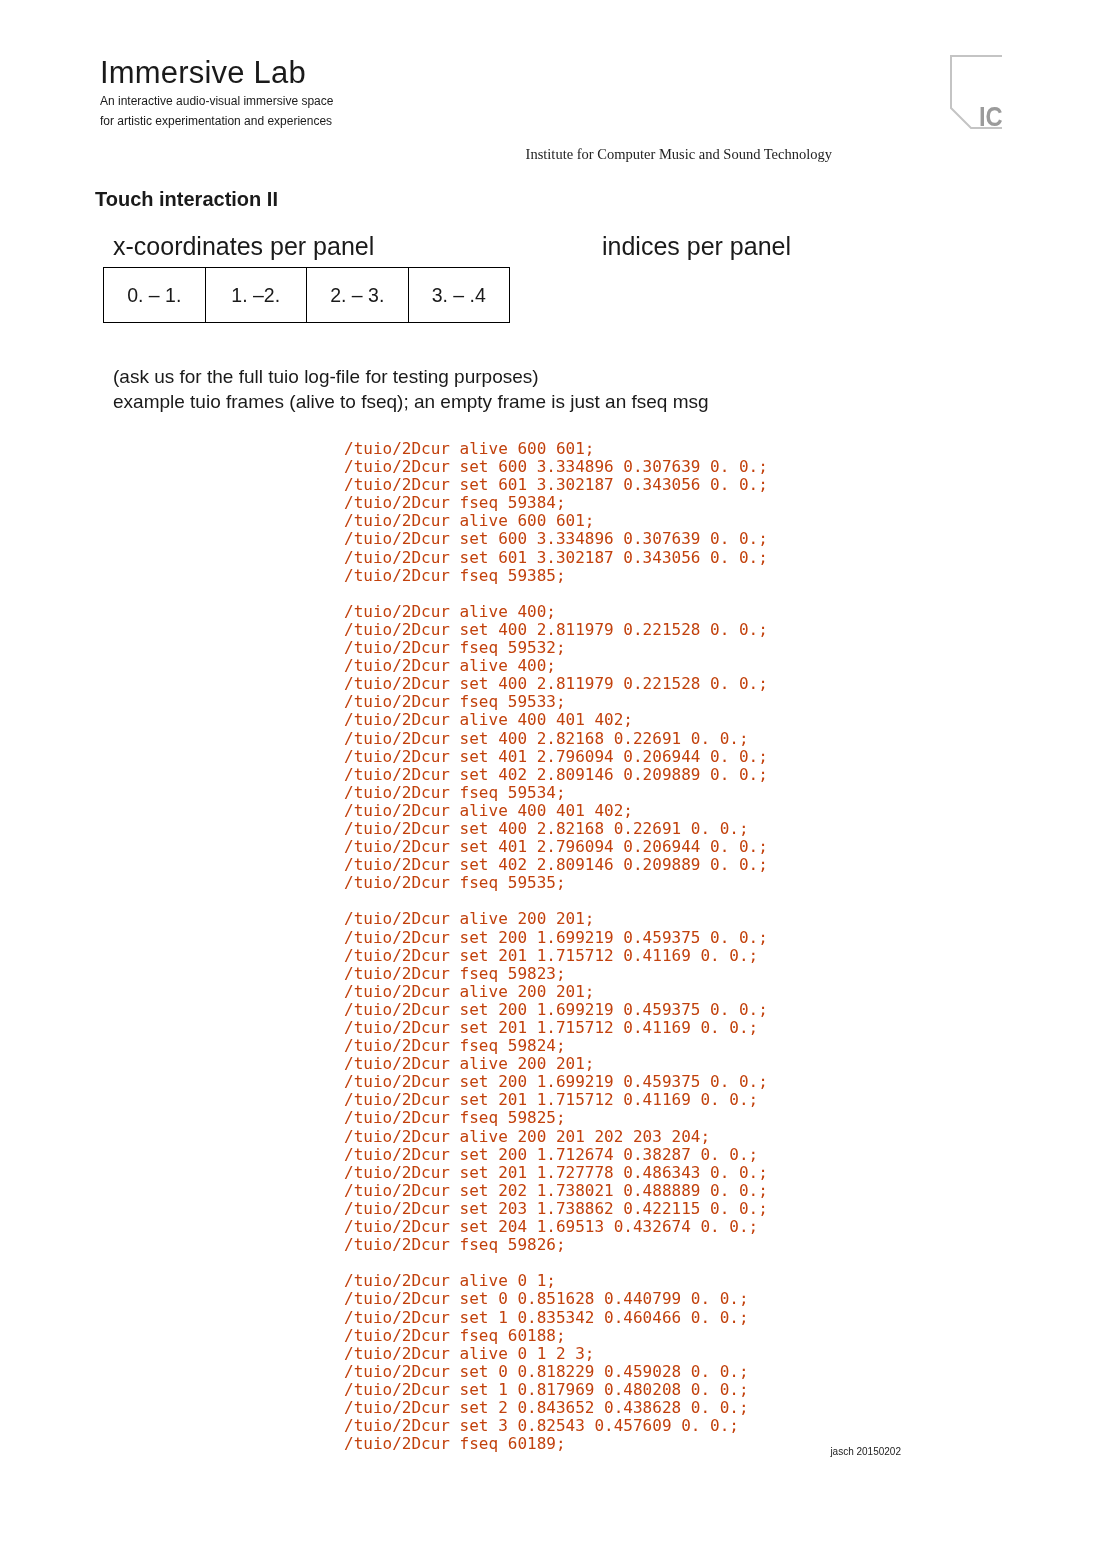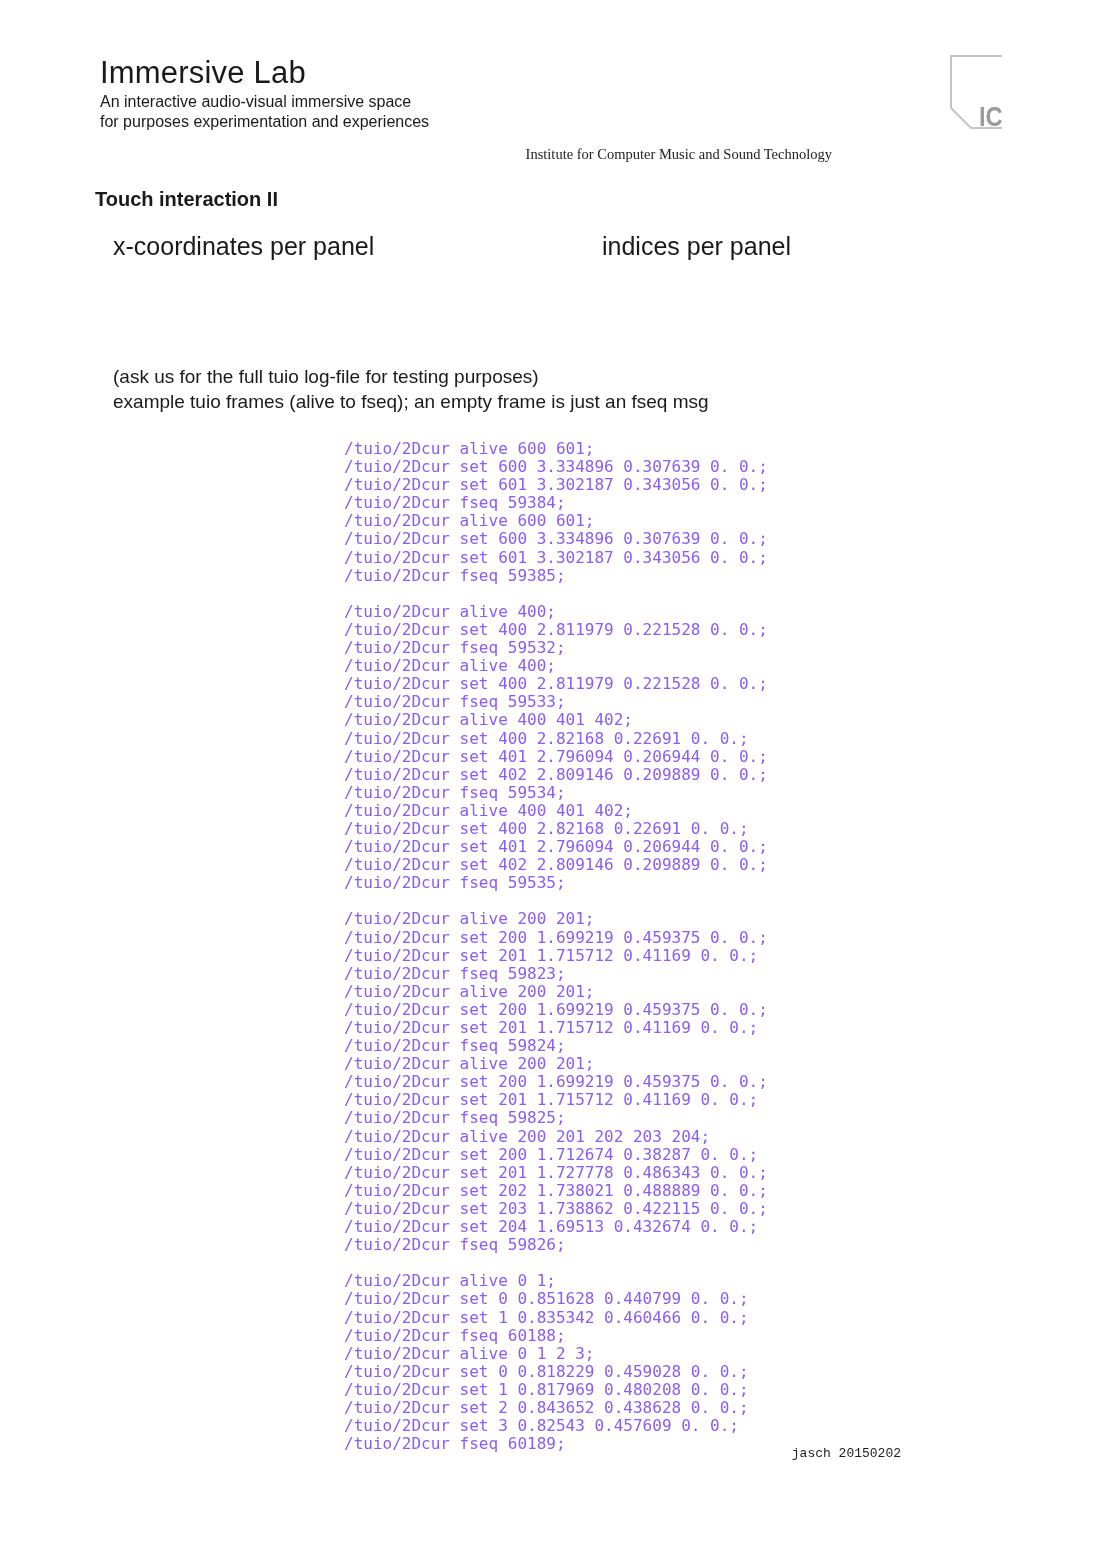--- a/index.html
+++ b/index.html
@@ -1,65 +1,71 @@
 <!DOCTYPE html>
 <html><head>
 <meta charset="utf-8">
 <style>
   html,body{margin:0;padding:0;background:#ffffff;}
   .page{
     position:relative;width:1002px;height:1565px;background:#ffffff;
     font-family:"Liberation Sans",sans-serif;color:#1a1a1a;overflow:hidden;
   }
   .title{position:absolute;left:100px;top:55px;font-size:31px;letter-spacing:.2px;}
-  .subtitle{position:absolute;left:100px;top:92px;font-size:16px;line-height:19.5px;}
+  .subtitle{position:absolute;left:100px;top:92px;font-size:12px;line-height:19.5px;}
   .institute{position:absolute;right:170px;top:111px;font-family:"Liberation Serif",serif;font-size:14.5px;color:#222;margin-top:35px;}
   .logo{position:absolute;left:950px;top:55px;width:84px;height:74px;}
   .heading{position:absolute;left:95px;top:188px;font-size:20px;font-weight:bold;}
   .tbl-label{position:absolute;top:232px;font-size:25px;}
   .tbl-label.left{left:113px;}
   .tbl-label.right{left:570px;margin-left:32px;}
   .tbl{position:absolute;top:267px;height:56px;display:flex;border:1.5px solid #000;box-sizing:border-box;}
   #tbl-xcoords{left:103px;width:407px;}
   #tbl-indices{left:578px;width:405px;}
   .tbl .cell{flex:1;display:flex;align-items:center;justify-content:center;font-size:19.5px;border-left:1.5px solid #000;}
   .tbl .cell:first-child{border-left:none;}
   .example{position:absolute;left:113px;top:364px;font-size:19px;line-height:25px;}
   .log{
     position:absolute;left:344px;top:440px;
     font-family:"DejaVu Sans Mono","Liberation Mono",monospace;
-    font-size:16px;line-height:18.1px;color:#8b5cf6;white-space:pre;
+    font-size:16px;line-height:18.1px;color:#c2410c;white-space:pre;
   }
   .code-block{margin-bottom:18.1px;}
-  .footer{position:absolute;top:1446px;right:101px;font-size:13px;color:#222;font-family:Liberation Mono, monospace;}
+  .footer{position:absolute;top:1446px;right:101px;font-size:10px;color:#222;}
 </style>
 </head>
 <body>
 
 <div class="page">
 
   <div class="title">Immersive Lab</div>
 
   <div class="subtitle">
     <div>An interactive audio-visual immersive space</div>
-    <div>for purposes experimentation and experiences</div>
+    <div>for artistic experimentation and experiences</div>
   </div>
 
   <div class="institute">Institute for Computer Music and Sound Technology</div>
 
   <svg class="logo" viewBox="0 0 84 74" overflow="visible">
     <polygon points="1,1 63,1 83,21 83,73 21,73 1,53" fill="#ffffff" stroke="#c4c4c4" stroke-width="2"></polygon>
     <text x="29" y="71" textLength="54" lengthAdjust="spacingAndGlyphs" font-family="Liberation Sans, sans-serif" font-size="27" font-weight="bold" fill="#9b9b9b">ICST</text>
   </svg>
 
   <div class="heading">Touch interaction II</div>
 
   <div class="tbl-label left">x-coordinates per panel</div>
   <div class="tbl-label right">indices per panel</div>
 
+  <div class="tbl" id="tbl-xcoords">
+      <div class="cell">0. – 1.</div>
+      <div class="cell">1. –2.</div>
+      <div class="cell">2. – 3.</div>
+      <div class="cell">3. – .4</div>
+    </div>
 
 
   <div class="example">
     <div>(ask us for the full tuio log-file for testing purposes)</div>
     <div>example tuio frames (alive to fseq); an empty frame is just an fseq msg</div>
   </div>
 
   <div class="log"><div class="code-block"><div class="code-line">/tuio/2Dcur alive 600 601;</div><div class="code-line">/tuio/2Dcur set 600 3.334896 0.307639 0. 0.;</div><div class="code-line">/tuio/2Dcur set 601 3.302187 0.343056 0. 0.;</div><div class="code-line">/tuio/2Dcur fseq 59384;</div><div class="code-line">/tuio/2Dcur alive 600 601;</div><div class="code-line">/tuio/2Dcur set 600 3.334896 0.307639 0. 0.;</div><div class="code-line">/tuio/2Dcur set 601 3.302187 0.343056 0. 0.;</div><div class="code-line">/tuio/2Dcur fseq 59385;</div></div><div class="code-block"><div class="code-line">/tuio/2Dcur alive 400;</div><div class="code-line">/tuio/2Dcur set 400 2.811979 0.221528 0. 0.;</div><div class="code-line">/tuio/2Dcur fseq 59532;</div><div class="code-line">/tuio/2Dcur alive 400;</div><div class="code-line">/tuio/2Dcur set 400 2.811979 0.221528 0. 0.;</div><div class="code-line">/tuio/2Dcur fseq 59533;</div><div class="code-line">/tuio/2Dcur alive 400 401 402;</div><div class="code-line">/tuio/2Dcur set 400 2.82168 0.22691 0. 0.;</div><div class="code-line">/tuio/2Dcur set 401 2.796094 0.206944 0. 0.;</div><div class="code-line">/tuio/2Dcur set 402 2.809146 0.209889 0. 0.;</div><div class="code-line">/tuio/2Dcur fseq 59534;</div><div class="code-line">/tuio/2Dcur alive 400 401 402;</div><div class="code-line">/tuio/2Dcur set 400 2.82168 0.22691 0. 0.;</div><div class="code-line">/tuio/2Dcur set 401 2.796094 0.206944 0. 0.;</div><div class="code-line">/tuio/2Dcur set 402 2.809146 0.209889 0. 0.;</div><div class="code-line">/tuio/2Dcur fseq 59535;</div></div><div class="code-block"><div class="code-line">/tuio/2Dcur alive 200 201;</div><div class="code-line">/tuio/2Dcur set 200 1.699219 0.459375 0. 0.;</div><div class="code-line">/tuio/2Dcur set 201 1.715712 0.41169 0. 0.;</div><div class="code-line">/tuio/2Dcur fseq 59823;</div><div class="code-line">/tuio/2Dcur alive 200 201;</div><div class="code-line">/tuio/2Dcur set 200 1.699219 0.459375 0. 0.;</div><div class="code-line">/tuio/2Dcur set 201 1.715712 0.41169 0. 0.;</div><div class="code-line">/tuio/2Dcur fseq 59824;</div><div class="code-line">/tuio/2Dcur alive 200 201;</div><div class="code-line">/tuio/2Dcur set 200 1.699219 0.459375 0. 0.;</div><div class="code-line">/tuio/2Dcur set 201 1.715712 0.41169 0. 0.;</div><div class="code-line">/tuio/2Dcur fseq 59825;</div><div class="code-line">/tuio/2Dcur alive 200 201 202 203 204;</div><div class="code-line">/tuio/2Dcur set 200 1.712674 0.38287 0. 0.;</div><div class="code-line">/tuio/2Dcur set 201 1.727778 0.486343 0. 0.;</div><div class="code-line">/tuio/2Dcur set 202 1.738021 0.488889 0. 0.;</div><div class="code-line">/tuio/2Dcur set 203 1.738862 0.422115 0. 0.;</div><div class="code-line">/tuio/2Dcur set 204 1.69513 0.432674 0. 0.;</div><div class="code-line">/tuio/2Dcur fseq 59826;</div></div><div class="code-block"><div class="code-line">/tuio/2Dcur alive 0 1;</div><div class="code-line">/tuio/2Dcur set 0 0.851628 0.440799 0. 0.;</div><div class="code-line">/tuio/2Dcur set 1 0.835342 0.460466 0. 0.;</div><div class="code-line">/tuio/2Dcur fseq 60188;</div><div class="code-line">/tuio/2Dcur alive 0 1 2 3;</div><div class="code-line">/tuio/2Dcur set 0 0.818229 0.459028 0. 0.;</div><div class="code-line">/tuio/2Dcur set 1 0.817969 0.480208 0. 0.;</div><div class="code-line">/tuio/2Dcur set 2 0.843652 0.438628 0. 0.;</div><div class="code-line">/tuio/2Dcur set 3 0.82543 0.457609 0. 0.;</div><div class="code-line">/tuio/2Dcur fseq 60189;</div></div></div>
 
   <div class="footer">jasch 20150202</div>

